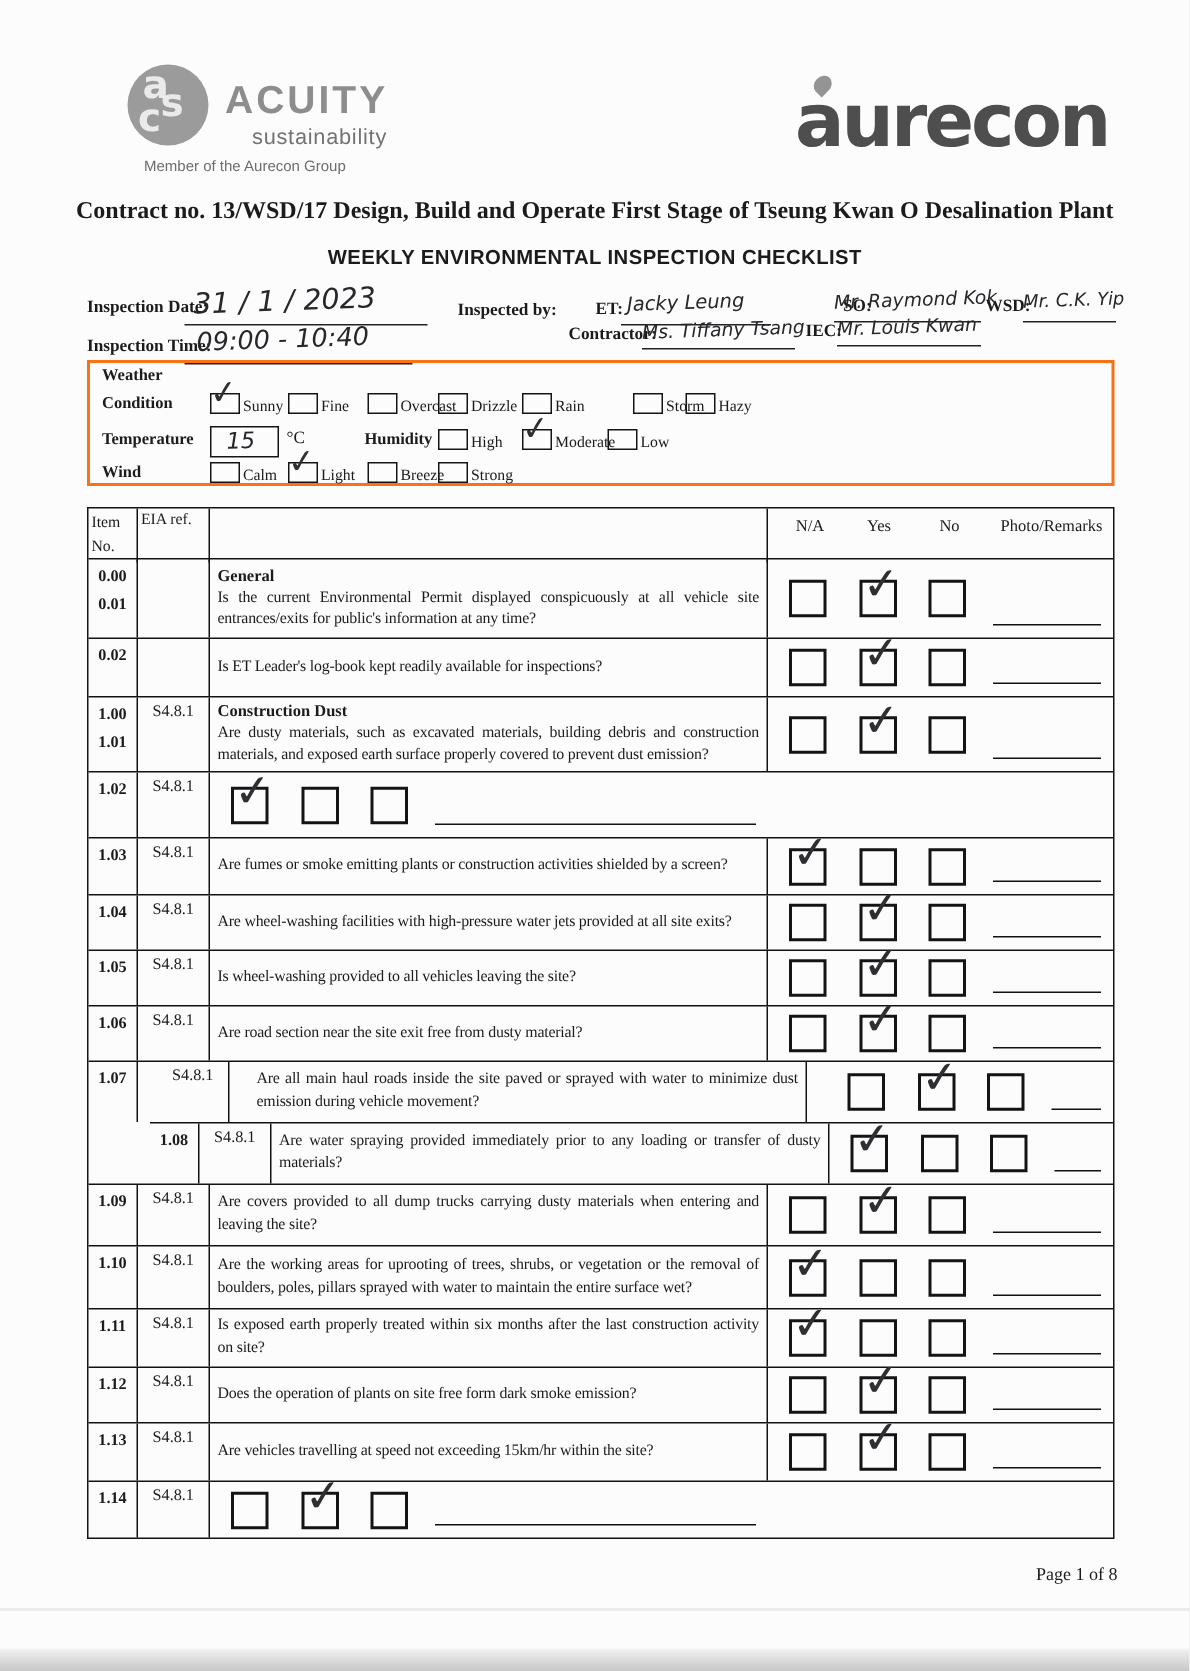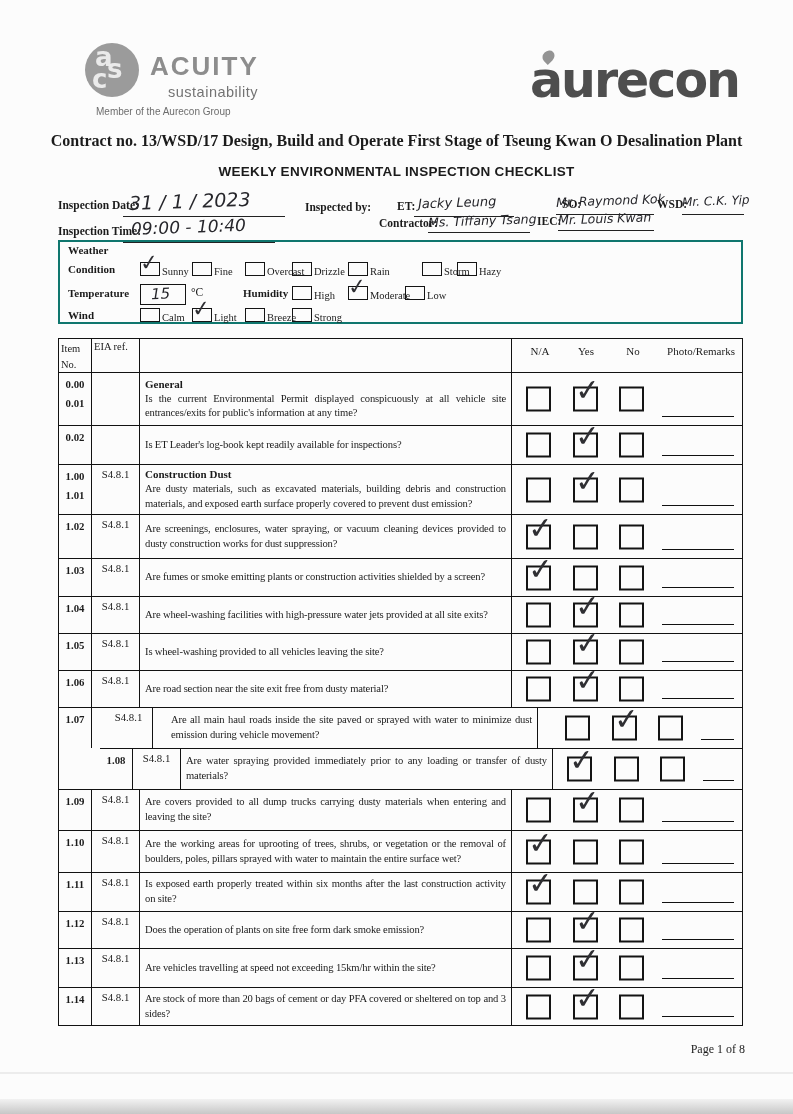--- a/index.html
+++ b/index.html
@@ -26,21 +26,21 @@
   .contract-title{position:absolute;left:0;right:0;top:132px;text-align:center;font-weight:700;font-size:16px;}
   .form-title{position:absolute;left:0;right:0;top:164px;text-align:center;font-family:"Liberation Sans",sans-serif;font-weight:700;font-size:13.5px;letter-spacing:.3px;}
 
   
   .mlabel{position:absolute;font-size:11.5px;font-weight:700;}
   .mlabel.plain{font-weight:600;}
   .hwfield{position:absolute;border-bottom:1.4px solid #222;}
   .hw{font-family:"DejaVu Sans",sans-serif;font-style:italic;color:var(--hand);display:inline-block;transform:rotate(-2deg);white-space:nowrap;}
 
   
-  .weather{position:absolute;left:58px;top:240px;width:685px;height:84px;border:2px solid #0f766e;}
+  .weather{position:absolute;left:58px;top:240px;width:685px;height:84px;border:2px solid #f97316;}
   .wtitle{position:absolute;left:8px;top:2px;font-size:11px;font-weight:700;}
   .wrow{position:absolute;left:0;right:0;height:24px;}
   .wrow-label{position:absolute;left:8px;top:3px;font-size:11px;font-weight:700;}
   .wopt{position:absolute;top:2px;display:flex;align-items:flex-end;gap:2px;}
   .wcb{position:relative;width:20px;height:14px;border:1.8px solid #141414;flex:0 0 auto;}
   .wlabel{font-size:10.5px;line-height:1;transform:translateY(1px);}
   .wtick{position:absolute;left:-1px;top:-11px;font-size:22px;line-height:1;color:#2f2f33;font-family:"DejaVu Sans",sans-serif;transform:rotate(-6deg);}
   .tempbox{position:absolute;left:80px;top:0;width:46px;height:21px;border:1.8px solid #141414;}
   .tempbox .hw{font-size:15px;padding-left:10px;}
   .tempunit{position:absolute;left:131px;top:2px;font-size:11.5px;}
@@ -257,23 +257,20 @@
             <div class="abox b1">
               <span class="atick">✓</span>
             </div>
             <div class="abox b2"></div>
             <div class="rline"></div>
           </div>
         </div>
         <div class="trow" style="min-height: 44px;">
           <div class="cell c-item">1.02</div>
           <div class="cell c-ref">S4.8.1</div>
-          <div class="cell c-desc">
-            <div class="question">Are screenings, enclosures, water spraying, or vacuum cleaning devices provided to dusty construction works for dust suppression?</div>
-          </div>
           <div class="cell c-ans">
             <div class="abox b0">
               <span class="atick">✓</span>
             </div>
             <div class="abox b1"></div>
             <div class="abox b2"></div>
             <div class="rline"></div>
           </div>
         </div>
         <div class="trow" style="min-height: 38px;">
@@ -437,23 +434,20 @@
             <div class="abox b1">
               <span class="atick">✓</span>
             </div>
             <div class="abox b2"></div>
             <div class="rline"></div>
           </div>
         </div>
         <div class="trow" style="min-height: 38px;">
           <div class="cell c-item">1.14</div>
           <div class="cell c-ref">S4.8.1</div>
-          <div class="cell c-desc">
-            <div class="question">Are stock of more than 20 bags of cement or day PFA covered or sheltered on top and 3 sides?</div>
-          </div>
           <div class="cell c-ans">
             <div class="abox b0"></div>
             <div class="abox b1">
               <span class="atick">✓</span>
             </div>
             <div class="abox b2"></div>
             <div class="rline"></div>
           </div>
         </div>
       </div>

